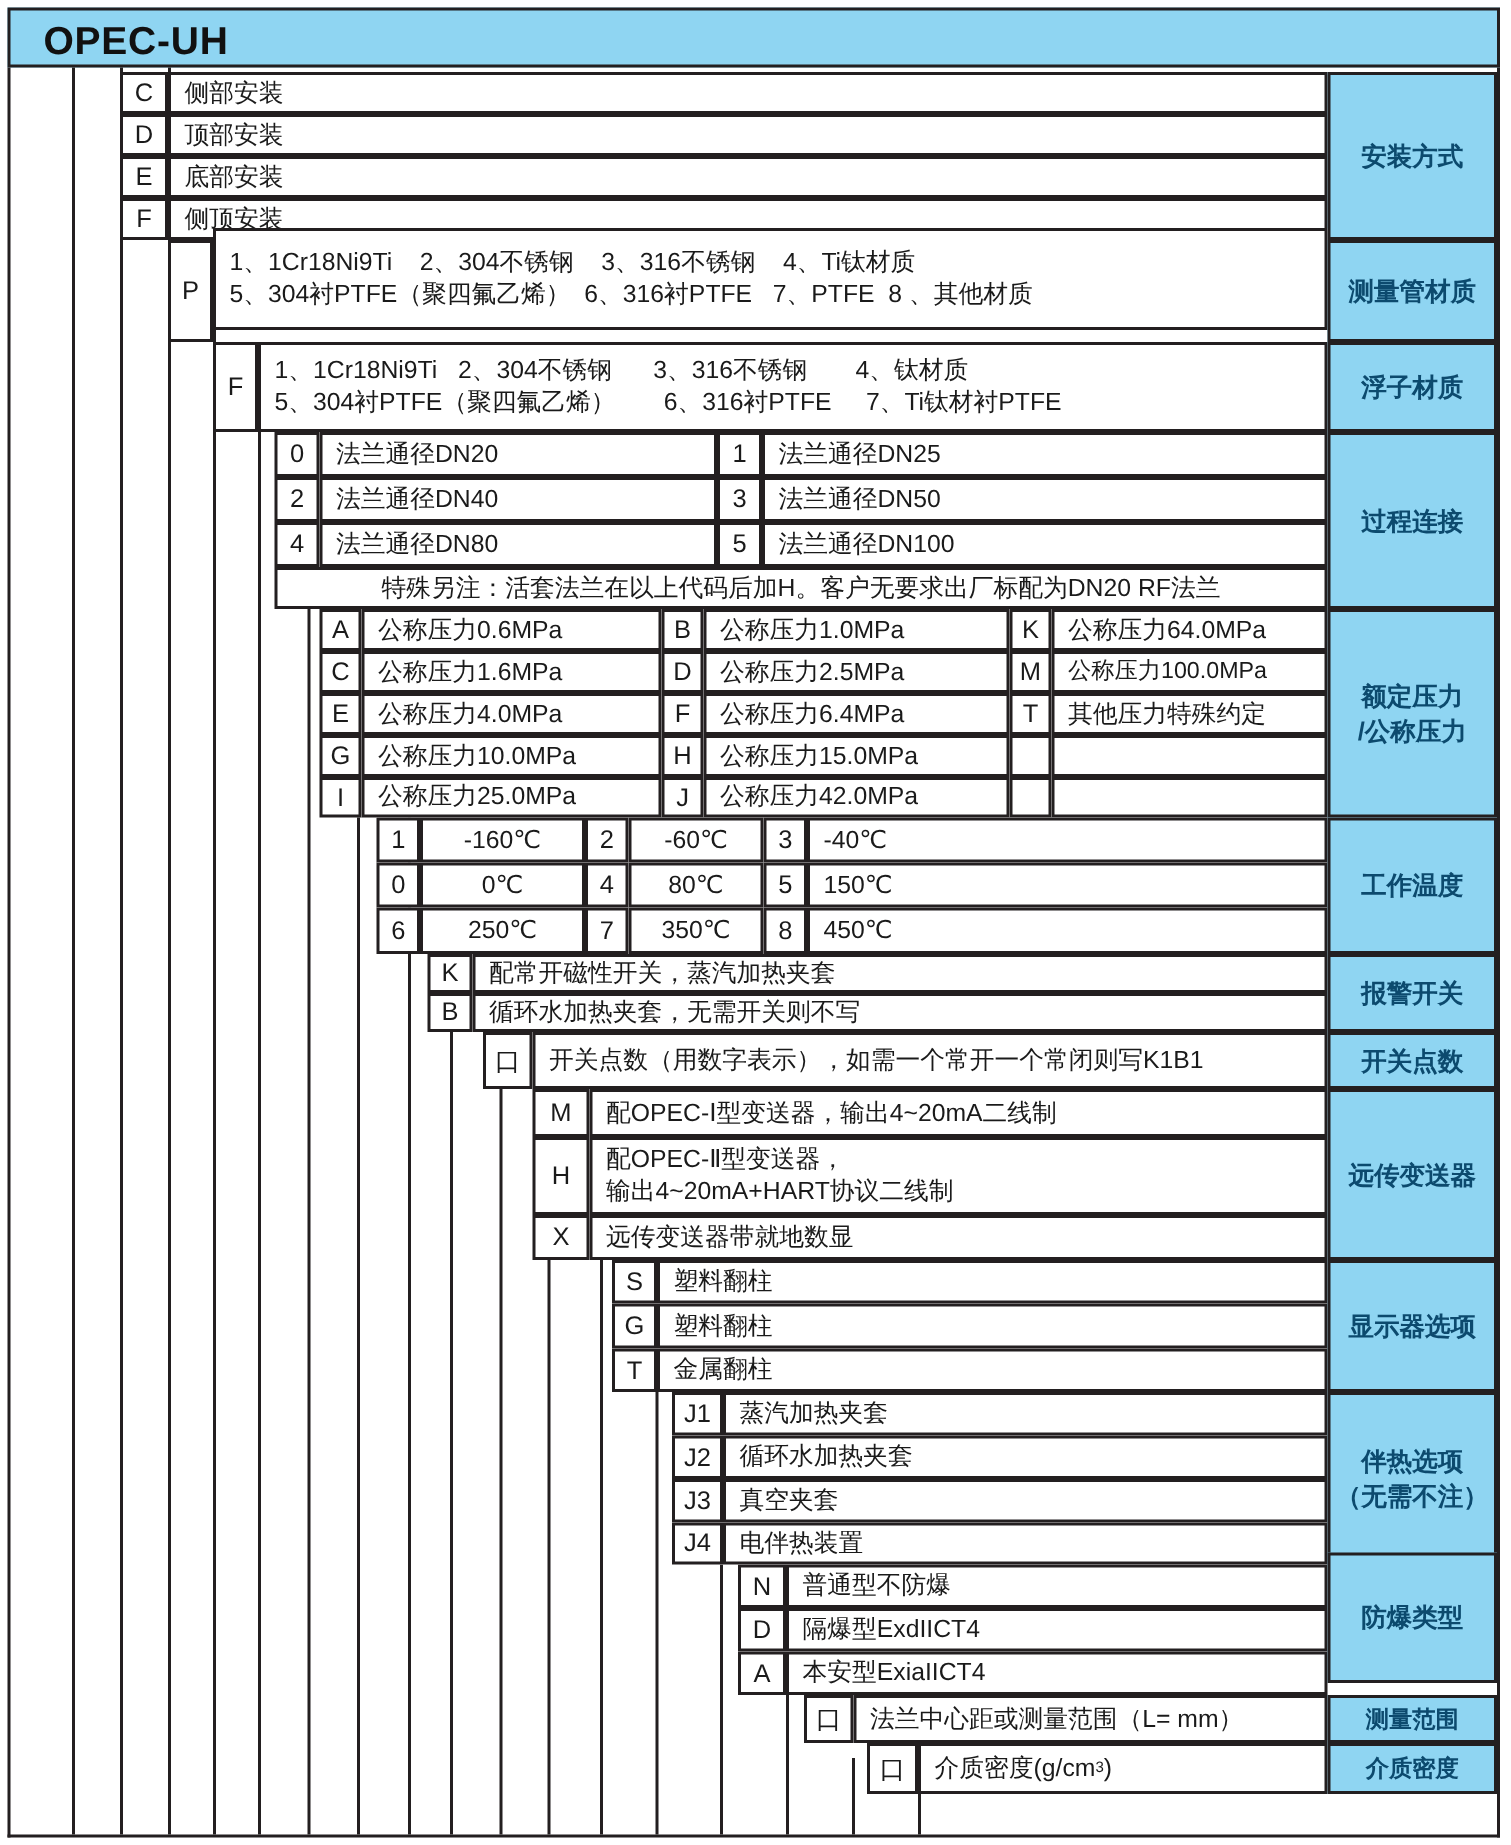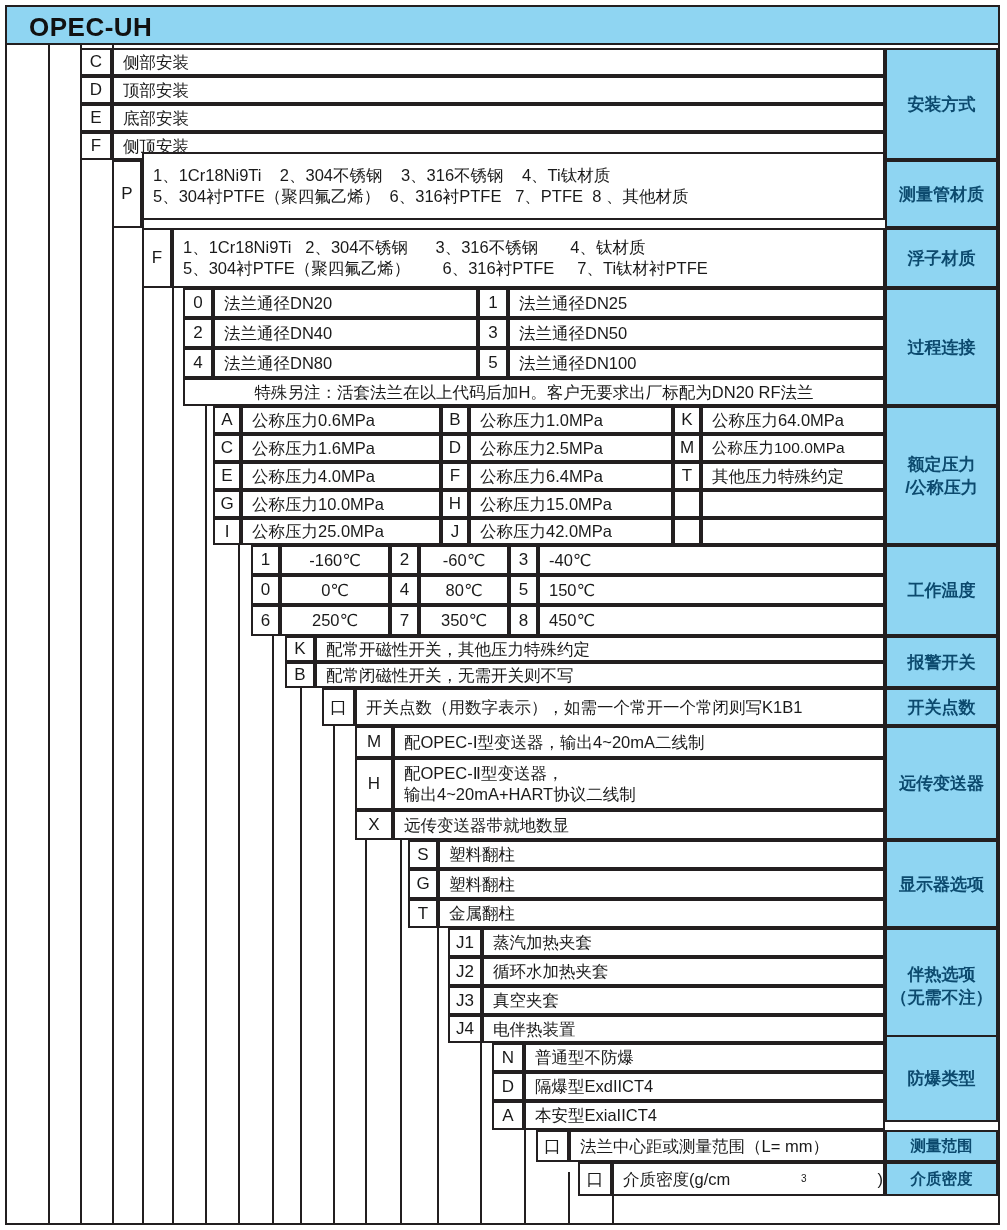--- a/index.html
+++ b/index.html
@@ -216,23 +216,23 @@
   <div class="bx code" style="left:390px;top:605px;width:29px;height:31px;">7</div>
   <div class="bx desc ctr" style="left:419px;top:605px;width:90px;height:31px;">350℃</div>
   <div class="bx code" style="left:509px;top:605px;width:29px;height:31px;">8</div>
   <div class="bx desc" style="left:538px;top:605px;width:347px;height:31px;">450℃</div>
 
   <div class="bx cat" style="left:885px;top:545px;width:113px;height:91px;">
     <span class="ln">工作温度</span>
   </div>
 
   <div class="bx code" style="left:285px;top:636px;width:30px;height:26px;">K</div>
-  <div class="bx desc" style="left:315px;top:636px;width:570px;height:26px;">配常开磁性开关，其他压力特殊约定</div>
+  <div class="bx desc" style="left:315px;top:636px;width:570px;height:26px;">配常开磁性开关，蒸汽加热夹套</div>
   <div class="bx code" style="left:285px;top:662px;width:30px;height:26px;">B</div>
-  <div class="bx desc" style="left:315px;top:662px;width:570px;height:26px;">配常闭磁性开关，无需开关则不写</div>
+  <div class="bx desc" style="left:315px;top:662px;width:570px;height:26px;">循环水加热夹套，无需开关则不写</div>
   <div class="bx cat" style="left:885px;top:636px;width:113px;height:52px;">
     <span class="ln">报警开关</span>
   </div>
 
   <div class="bx code" style="left:322px;top:688px;width:33px;height:38px;">口</div>
   <div class="bx desc" style="left:355px;top:688px;width:530px;height:38px;">开关点数（用数字表示），如需一个常开一个常闭则写K1B1</div>
   <div class="bx cat" style="left:885px;top:688px;width:113px;height:38px;">
     <span class="ln">开关点数</span>
   </div>
 
@@ -285,21 +285,21 @@
     <span class="ln">防爆类型</span>
   </div>
 
   <div class="bx code" style="left:536px;top:1130px;width:33px;height:32px;">口</div>
   <div class="bx desc" style="left:569px;top:1130px;width:316px;height:32px;">法兰中心距或测量范围（L=    mm）</div>
   <div class="bx cat small" style="left:885px;top:1130px;width:113px;height:32px;">
     <span class="ln">测量范围</span>
   </div>
 
   <div class="bx code" style="left:578px;top:1162px;width:34px;height:34px;">口</div>
-  <div class="bx desc" style="left:612px;top:1162px;width:273px;height:34px;justify-content:space-between;">
+  <div class="bx desc" style="left:612px;top:1162px;width:273px;height:34px;">
     <span>介质密度(g/cm</span>
       <sup>3</sup>
       <span>)</span>
   </div>
   <div class="bx cat small" style="left:885px;top:1162px;width:113px;height:34px;">
     <span class="ln">介质密度</span>
   </div>
 
   <div class="vline" style="left:612px;top:1196px;height:27px;"></div>
 

